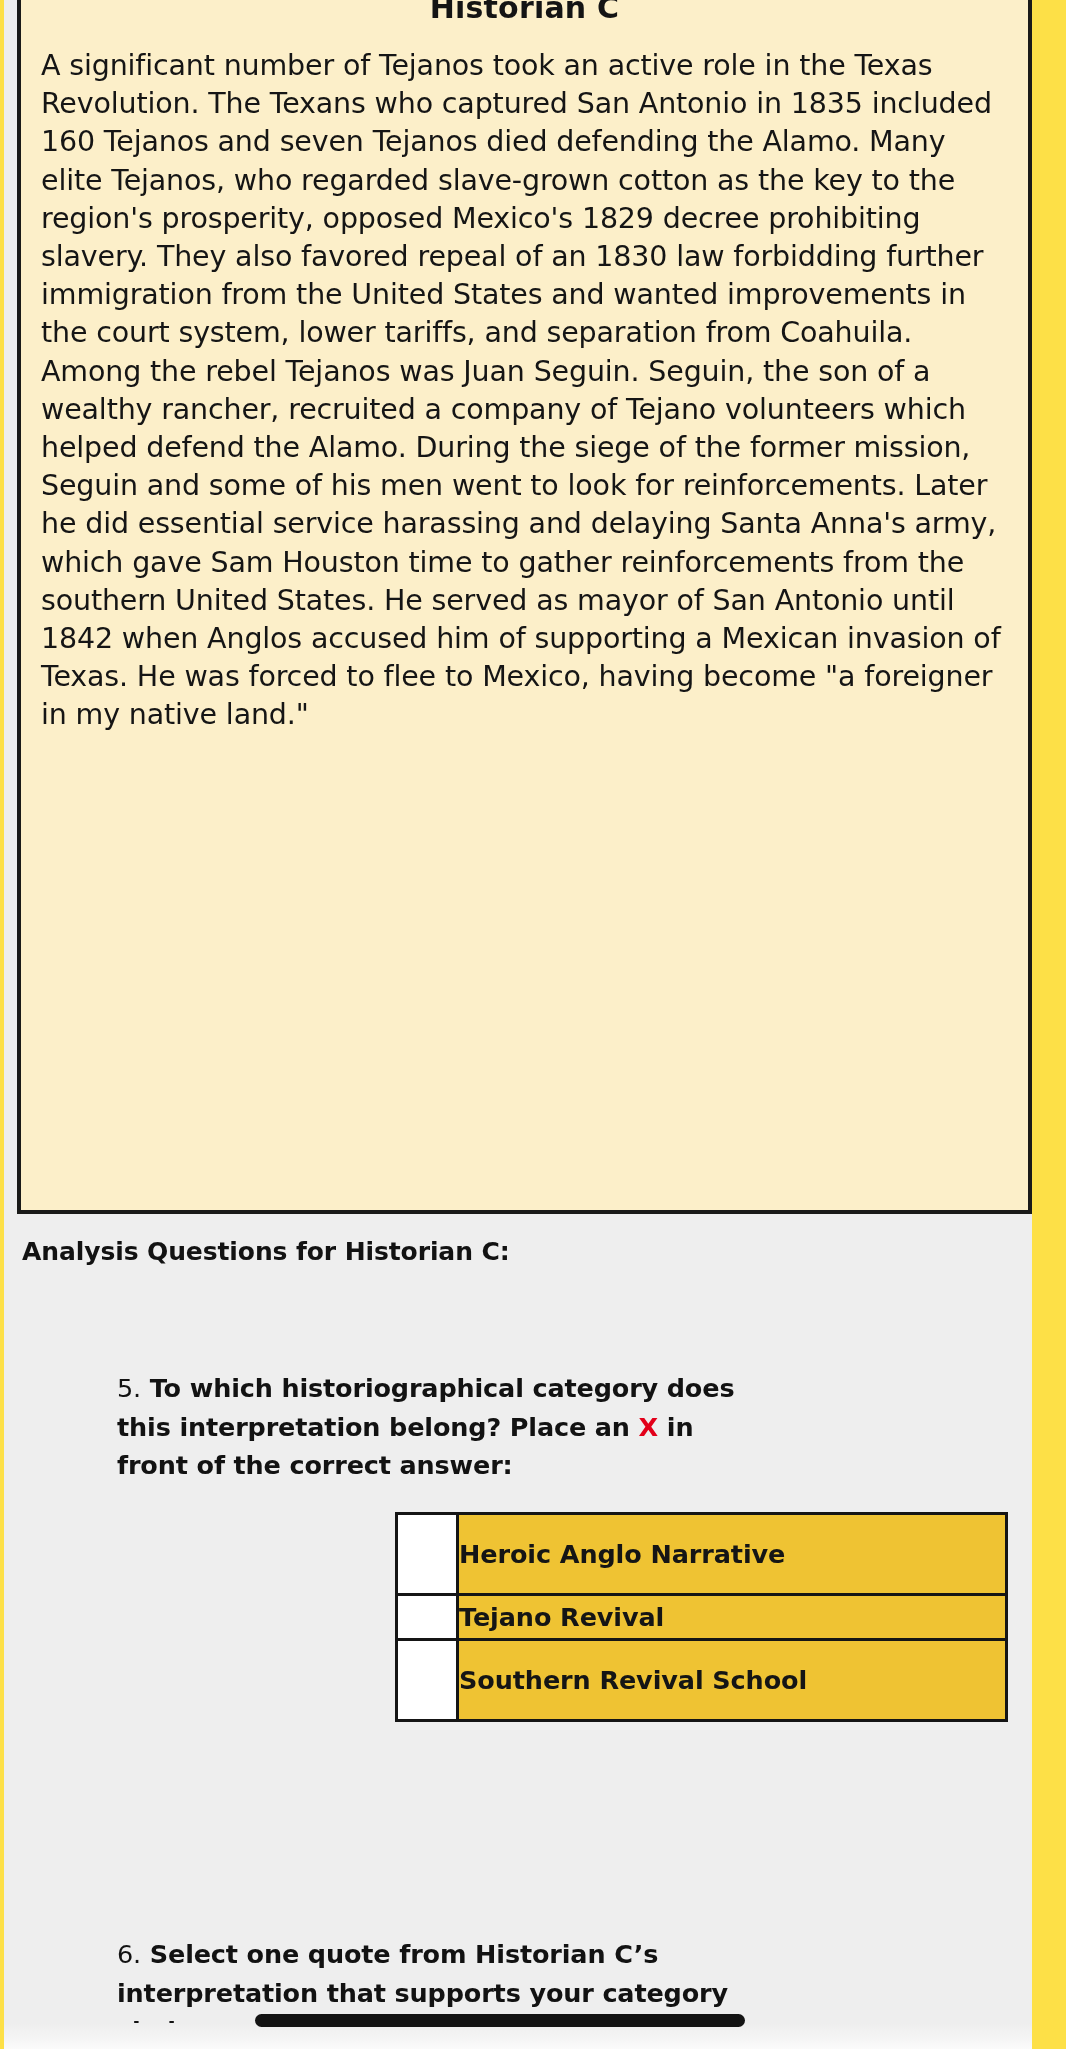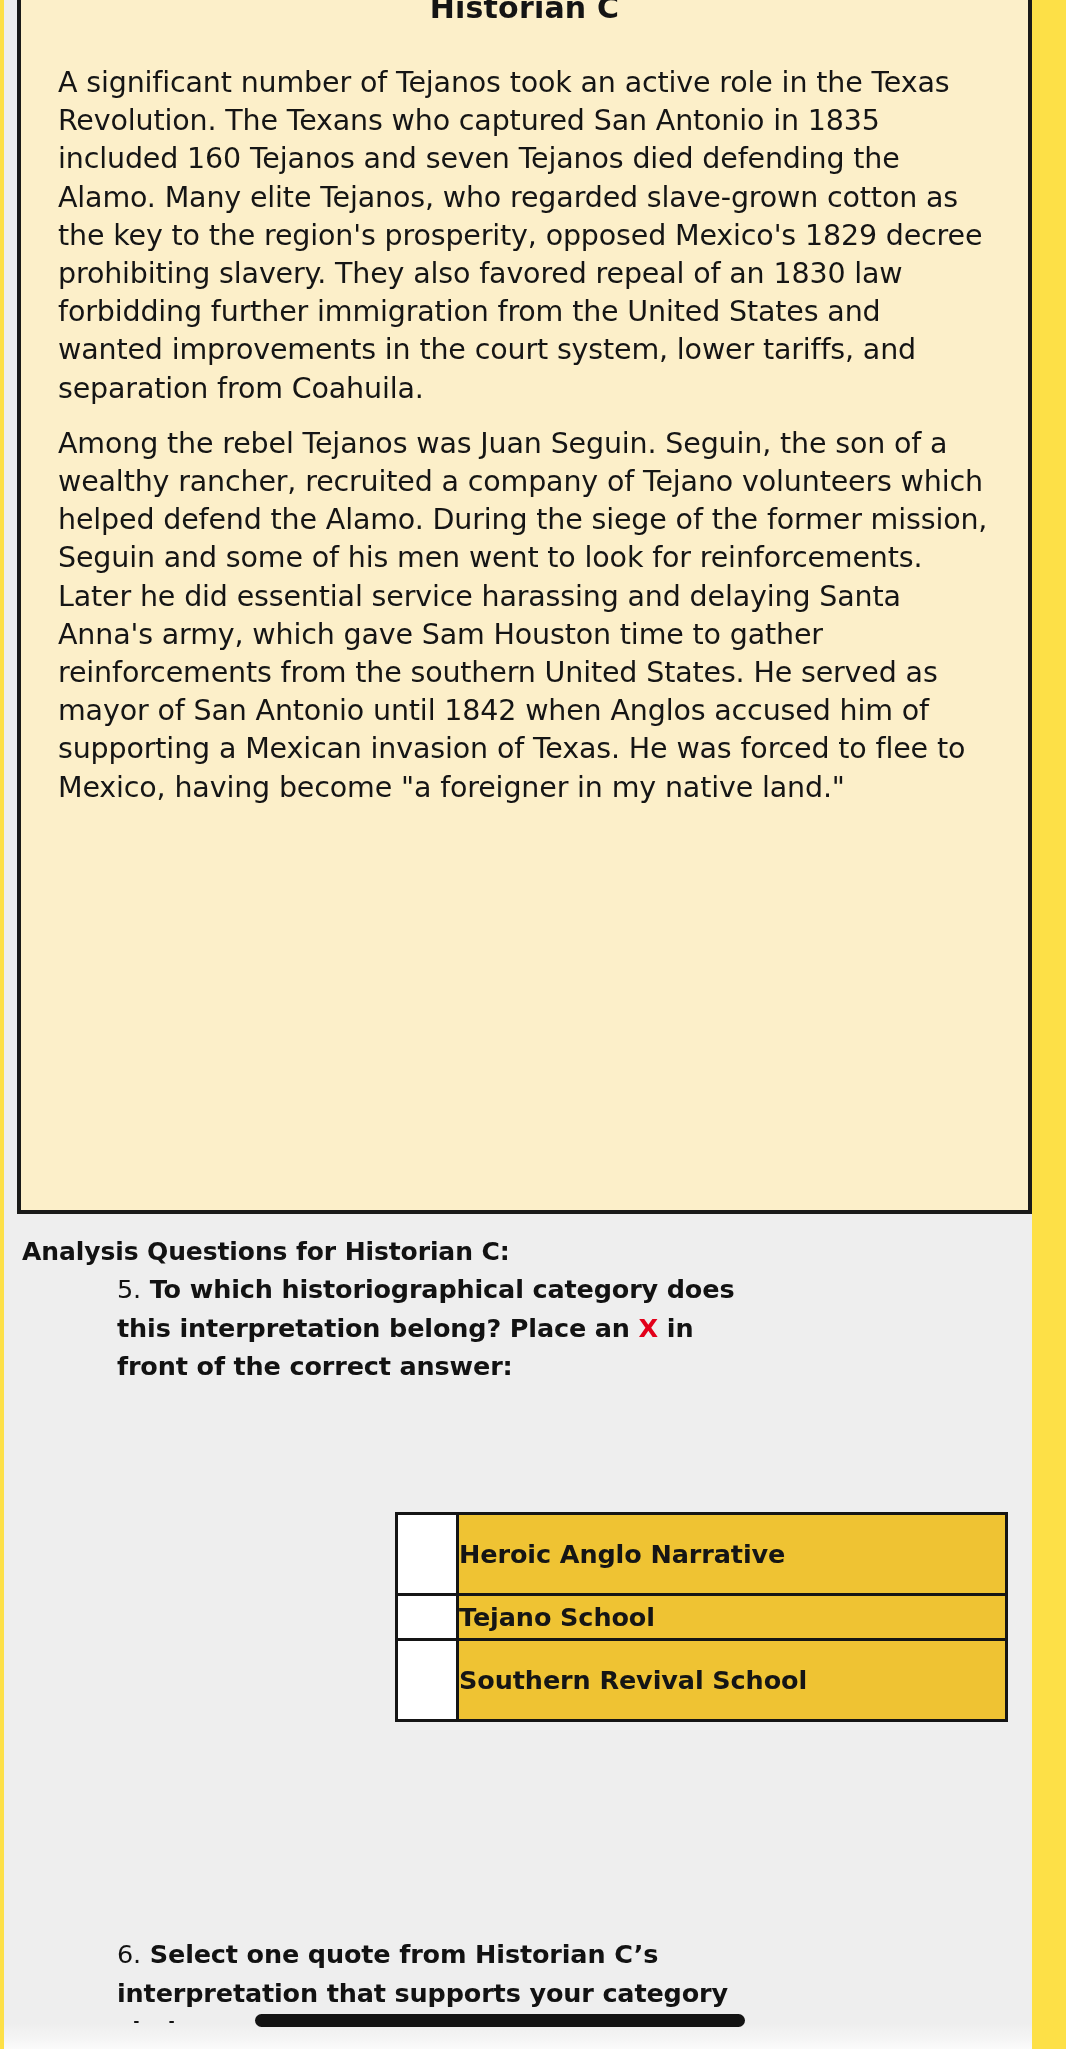--- a/index.html
+++ b/index.html
@@ -58,21 +58,21 @@
     text-align: center;
     color: #141414;
     margin: 0;
     padding-top: 68px;
     letter-spacing: 0.2px;
   }
   .excerpt-body {
     padding: 22px 20px 0 20px;
   }
   .excerpt-body p {
-    margin: 17px;
+    margin: 0;
     font-size: 28.5px;
     line-height: 38.2px;
     color: #151515;
     font-weight: 400;
     letter-spacing: -0.15px;
   }
 
   
   .analysis-heading {
     position: absolute;
@@ -87,21 +87,21 @@
   .question {
     position: absolute;
     font-size: 25.5px;
     line-height: 38.5px;
     font-weight: 700;
     color: #121212;
     letter-spacing: -0.15px;
   }
   .q5 {
     left: 117px;
-    top: 1270px;
+    top: 1369px;
     width: 640px;
   }
   .q6 {
     left: 117px;
     top: 1935px;
     width: 660px;
   }
   .q-num {
     font-weight: 400;
   }
@@ -173,21 +173,21 @@
   </div>
 
   <table class="answer-table">
     <tbody>
       <tr class="row-tall">
         <td class="cell-check"></td>
         <td class="cell-label">Heroic Anglo Narrative</td>
       </tr>
       <tr class="row-short">
         <td class="cell-check"></td>
-        <td class="cell-label">Tejano School</td>
+        <td class="cell-label">Tejano Revival</td>
       </tr>
       <tr class="row-tall">
         <td class="cell-check"></td>
         <td class="cell-label">Southern Revival School</td>
       </tr>
     </tbody>
   </table>
 
   <div class="question q6">
     <span class="q-num">6.</span><span>&nbsp;</span><span>Select one quote from Historian C’s interpretation that supports your category choice:</span>

